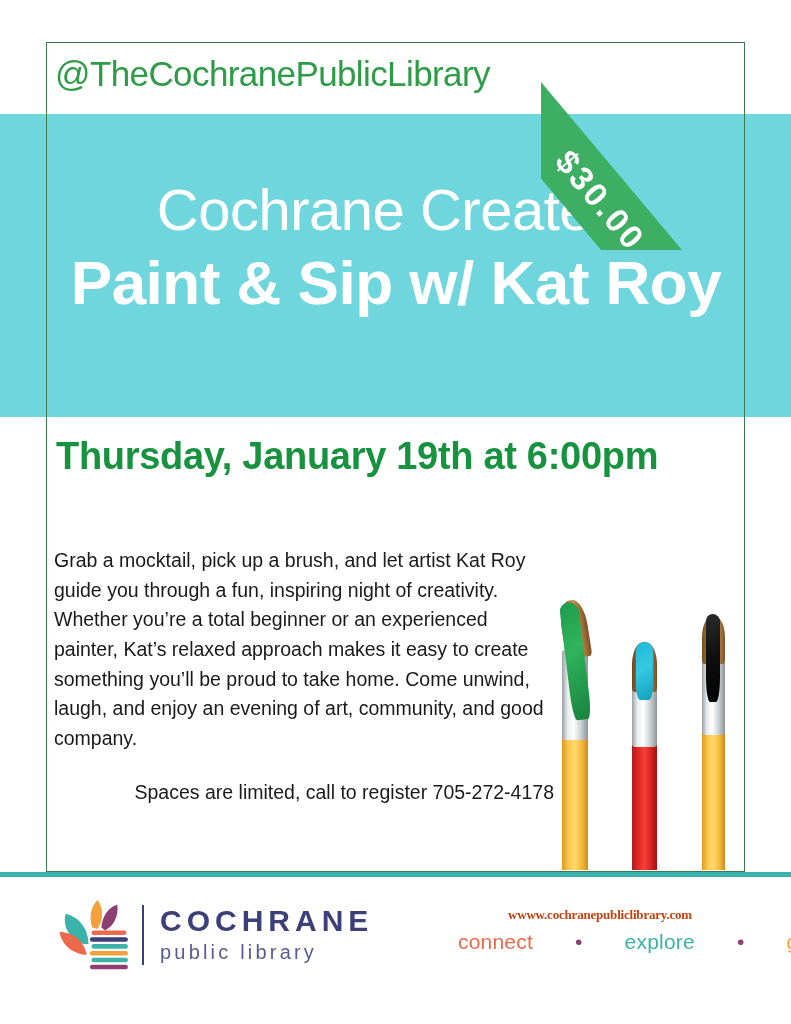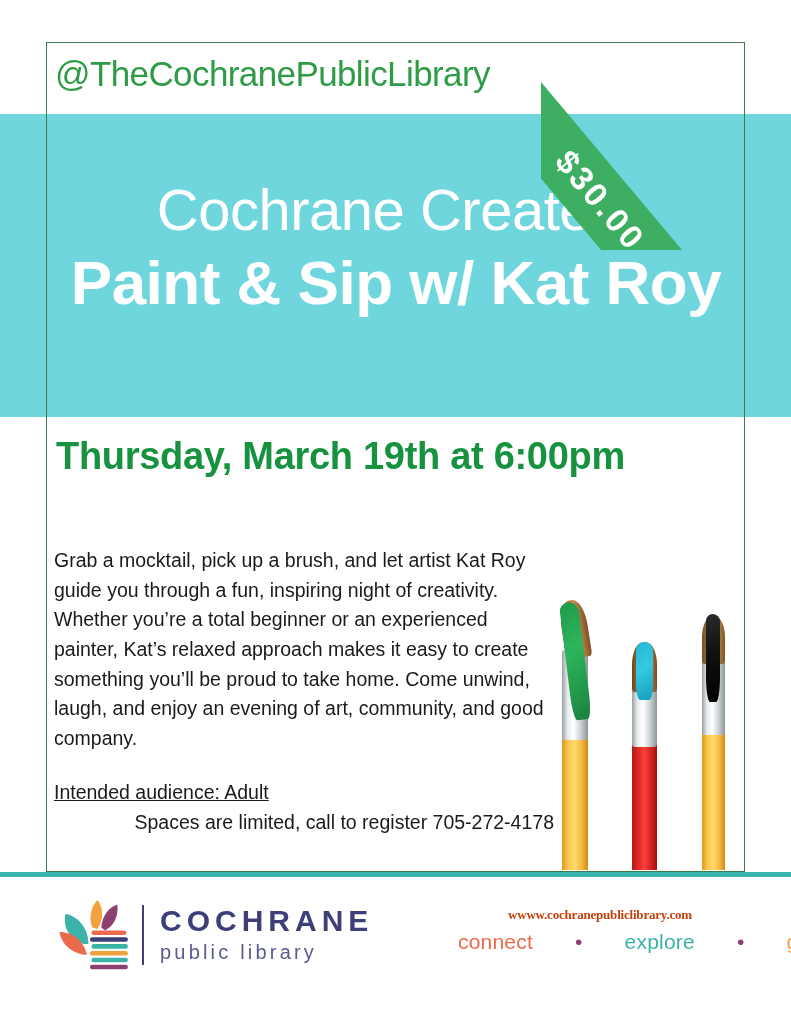--- a/index.html
+++ b/index.html
@@ -351,28 +351,27 @@
     <div class="ribbon">
       <span class="ribbon-text">$30.00</span>
     </div>
   </div>
 
   <div class="title-block">
     <div class="title-line1">Cochrane Creates:</div>
     <div class="title-line2">Paint &amp; Sip w/ Kat Roy</div>
   </div>
 
-  <div class="date-line">Thursday, March 19th at 6:00pm</div>
+  <div class="date-line">Thursday, January 19th at 6:00pm</div>
 
   <div class="body-copy">
     <p>Grab a mocktail, pick up a brush, and let artist Kat Roy guide you through a fun, inspiring night of creativity. Whether you’re a total beginner or an experienced painter, Kat’s relaxed approach makes it easy to create something you’ll be proud to take home. Come unwind, laugh, and enjoy an evening of art, community, and good company.</p>
   </div>
 
   <div class="audience-block">
-    <span class="audience-line">Intended audience: Adult</span>
     <span class="register-line">Spaces are limited, call to register 705-272-4178</span>
   </div>
 
   <div class="brushes">
     <div class="brush" id="brush1">
       <div class="handle-stick"></div>
       <div class="ferrule"></div>
       <div class="bristles"></div>
       <div class="paint"></div>
     </div>

